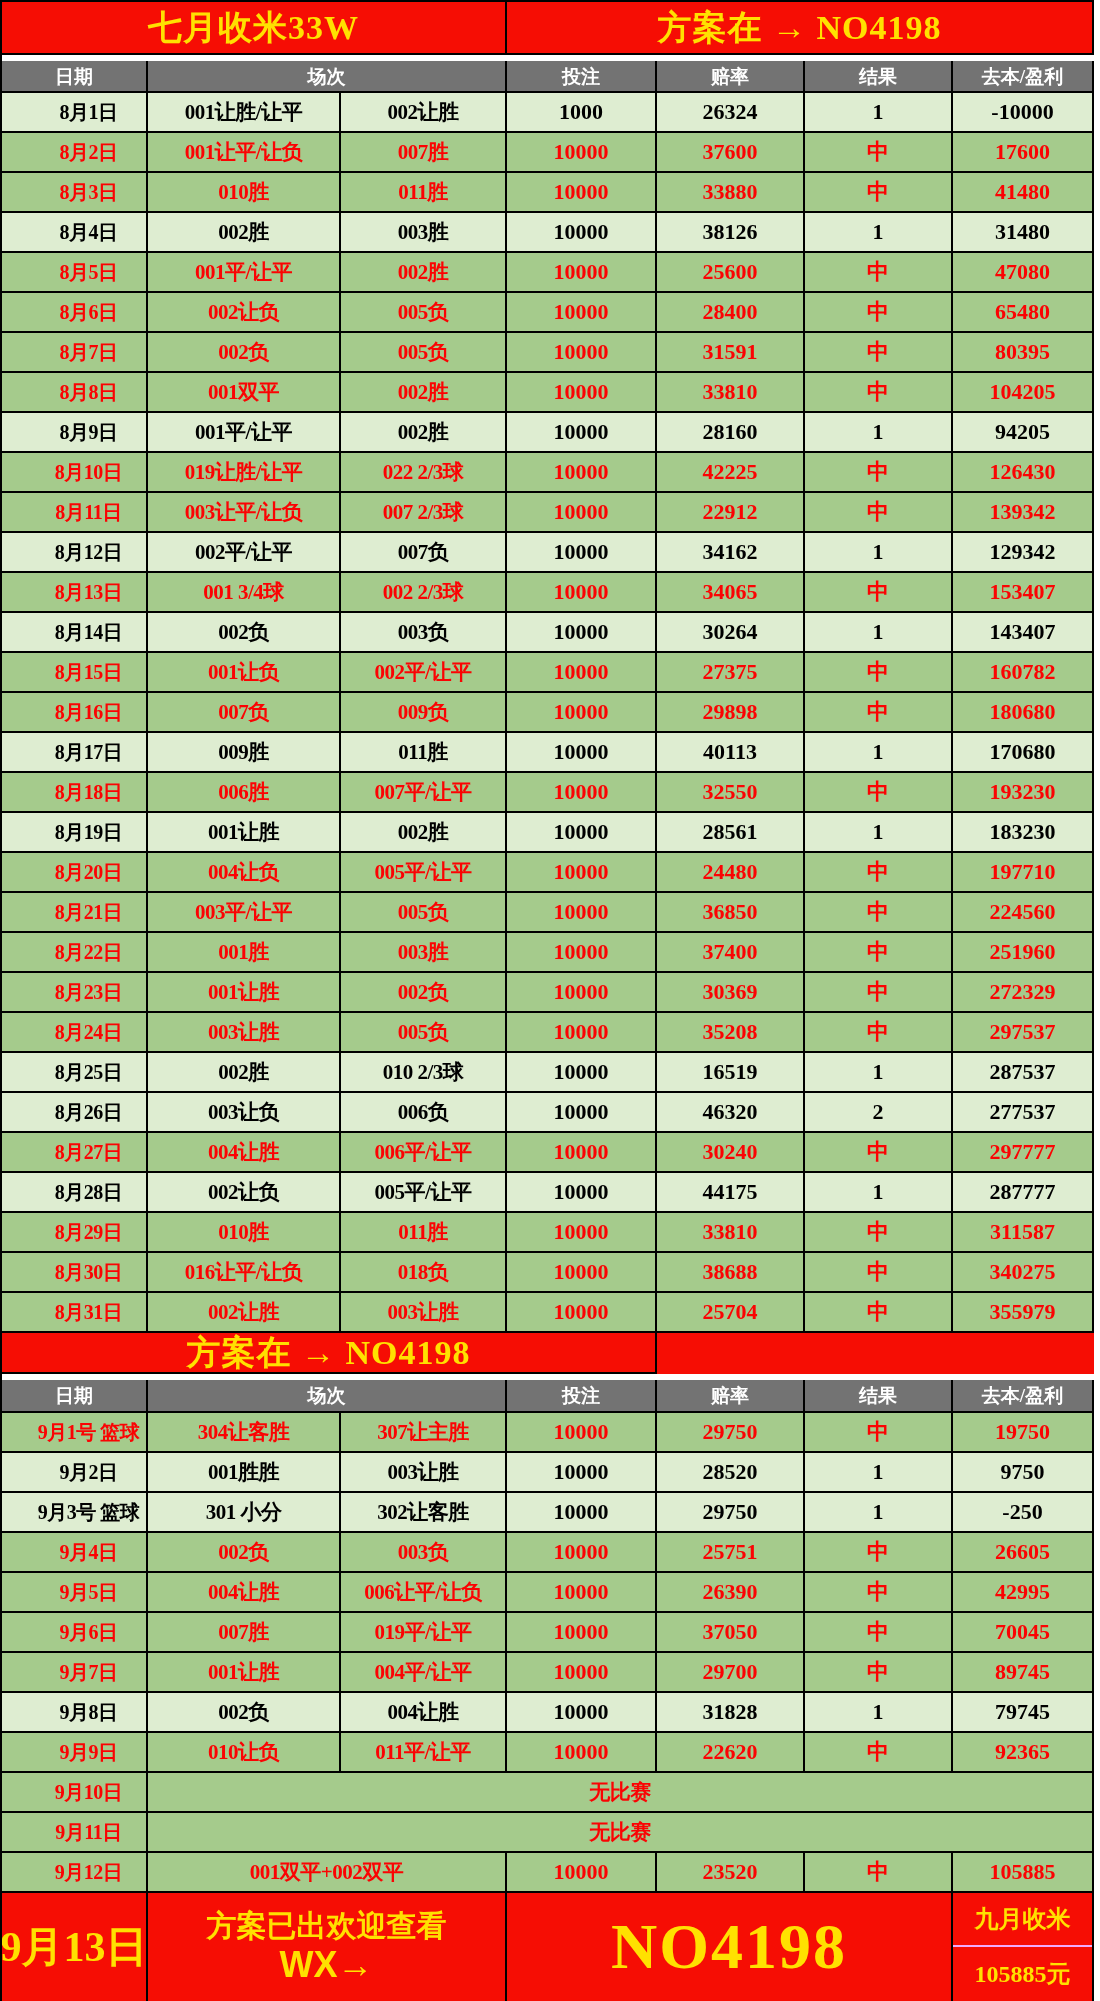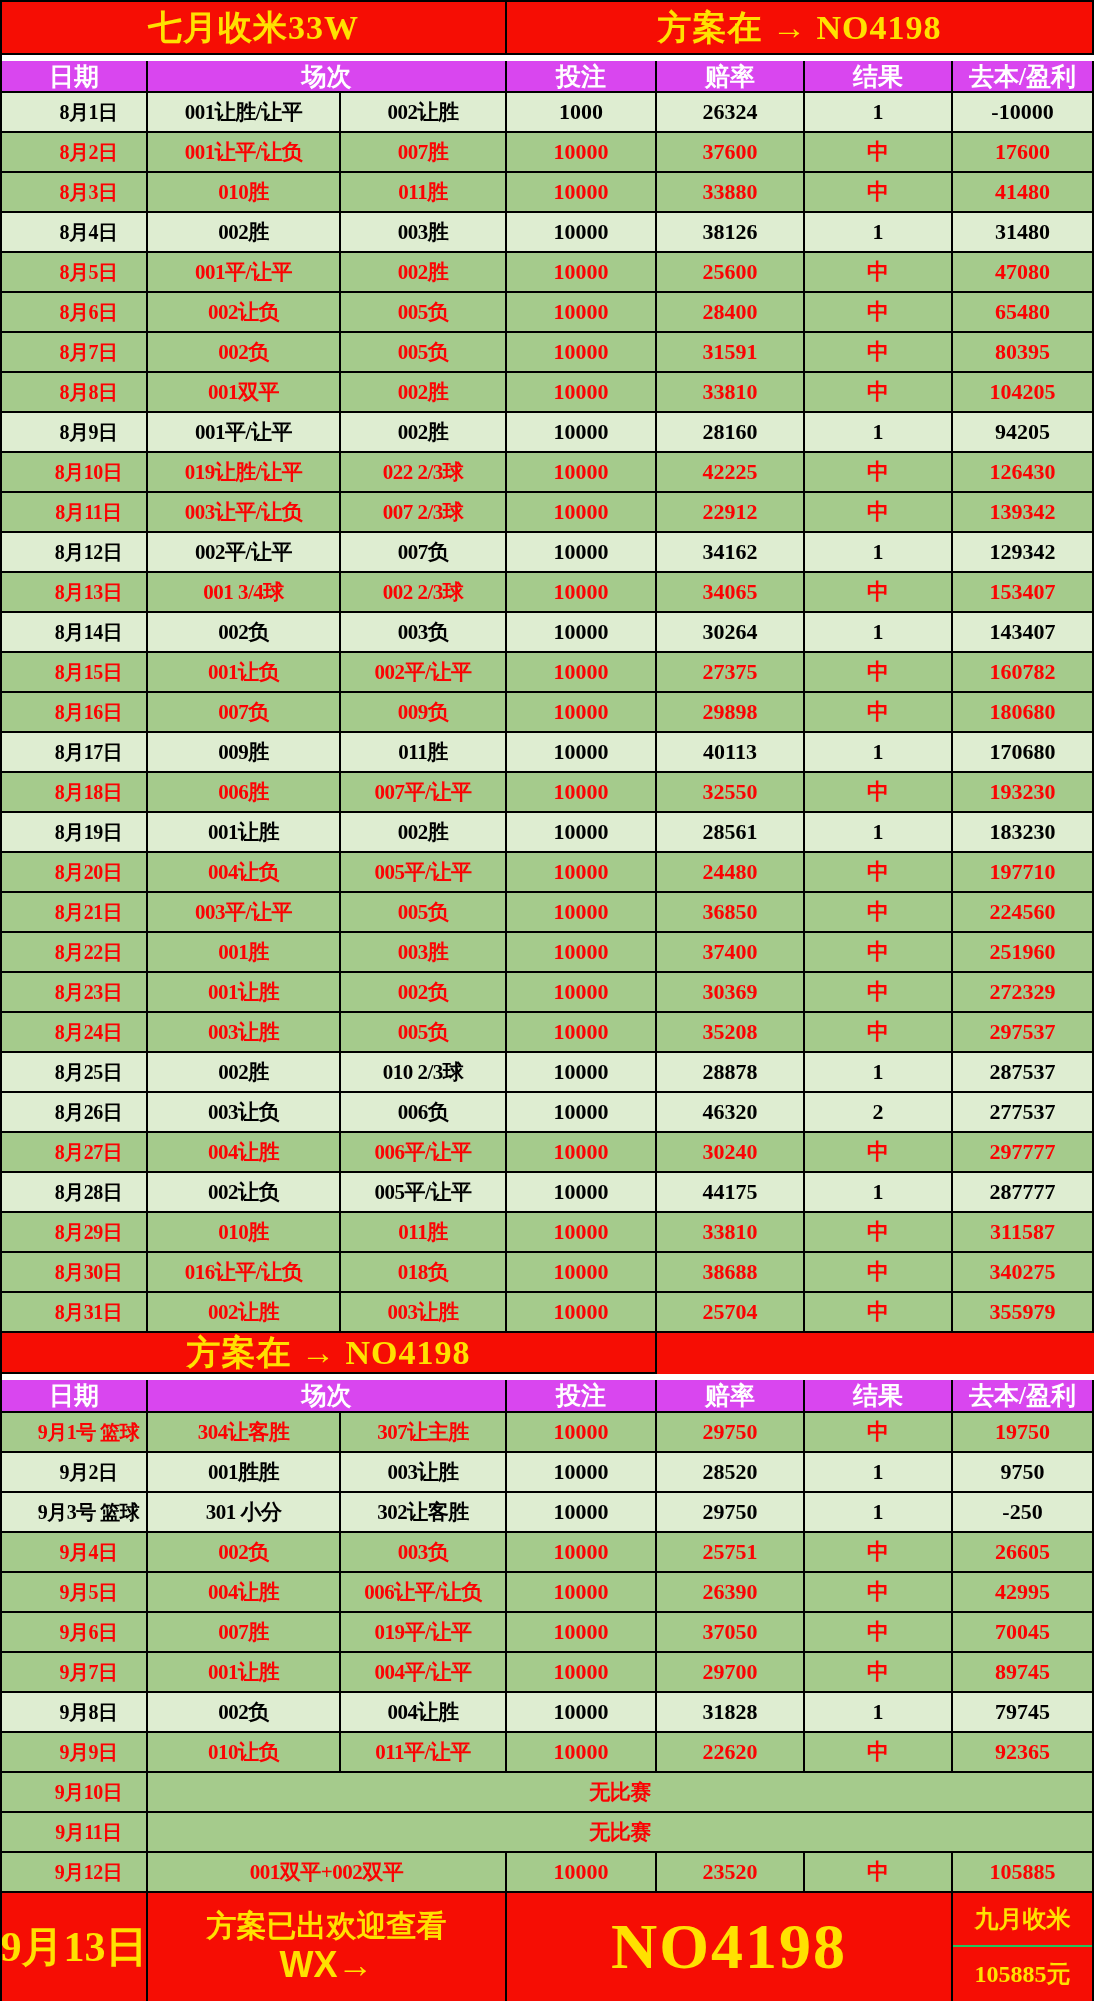--- a/index.html
+++ b/index.html
@@ -7,36 +7,36 @@
   .sheet{width:1094px;border-left:2px solid #000;border-top:2px solid #000;box-sizing:border-box;}
   .row{display:grid;grid-template-columns:146px 193px 166px 150px 148px 148px 141px;}
   .cell{border-right:2px solid #000;border-bottom:2px solid #000;box-sizing:border-box;
         display:flex;align-items:center;justify-content:center;
         overflow:hidden;white-space:nowrap;font-weight:bold;line-height:1;}
   .sp2{grid-column:span 2}.sp3{grid-column:span 3}.sp4{grid-column:span 4}.sp6{grid-column:span 6}
   .h-title1{height:53px}.h-colhead1{height:38px}.h-row{height:40px}
   .h-title2{height:41px}.h-colhead2{height:39px}.h-footer{height:110px}
   .red-band{background:#f60d04;}
   .title-cell{color:#ffe100;font-size:34px;letter-spacing:1px;}
-  .colhead-cell{background:#d946ef;color:#ffffff;font-size:25px;margin-top:6px;}
+  .colhead-cell{background:#737373;color:#ffffff;font-size:19px;margin-top:6px;}
   .r-win  .cell{background:#a5cb8c;color:#fb0303;}
   .r-lose .cell{background:#deedd1;color:#000000;}
   .c-date{font-size:20px;letter-spacing:-0.5px;padding-left:29px;}
   .c-match{font-size:21px;letter-spacing:-0.5px;}
   .c-num{font-size:22px;}
   .c-result{font-size:22px;}
   .footer-row .cell{background:#f60d04;color:#ffe100;}
   .fdate{font-size:42px;}
   .fpromo{flex-direction:column;justify-content:center;gap:6px;}
   .fpromo-l1{font-size:30px;}
   .fpromo-l2{font-size:36px;font-family:"Liberation Sans","DejaVu Sans",sans-serif;}
   .fcode{font-size:64px;letter-spacing:2px;}
   .fright{padding:0;flex-direction:column;align-items:stretch;}
   .fr-top,.fr-bottom{display:flex;align-items:center;justify-content:center;font-size:24px;font-weight:bold;}
-  .fr-top{height:54px;border-bottom:2px solid #22c55e;box-sizing:border-box;}
+  .fr-top{height:54px;border-bottom:2px solid #f0abfc;box-sizing:border-box;}
   .fr-bottom{flex:1;}
 </style>
 </head>
 <body>
 
 <div class="sheet">
   <div id="sections">
       <div class="row h-title1 red-band">
         <div class="cell title-cell red-band sp3">七月收米33W</div>
         <div class="cell title-cell red-band sp4">方案在 → NO4198</div>
@@ -263,21 +263,21 @@
         <div class="cell c-num">10000</div>
         <div class="cell c-num">35208</div>
         <div class="cell c-result">中</div>
         <div class="cell c-num">297537</div>
       </div>
       <div class="row h-row r-lose">
         <div class="cell c-date">8月25日</div>
         <div class="cell c-match">002胜</div>
         <div class="cell c-match">010 2/3球</div>
         <div class="cell c-num">10000</div>
-        <div class="cell c-num">28878</div>
+        <div class="cell c-num">16519</div>
         <div class="cell c-result">1</div>
         <div class="cell c-num">287537</div>
       </div>
       <div class="row h-row r-lose">
         <div class="cell c-date">8月26日</div>
         <div class="cell c-match">003让负</div>
         <div class="cell c-match">006负</div>
         <div class="cell c-num">10000</div>
         <div class="cell c-num">46320</div>
         <div class="cell c-result">2</div>

